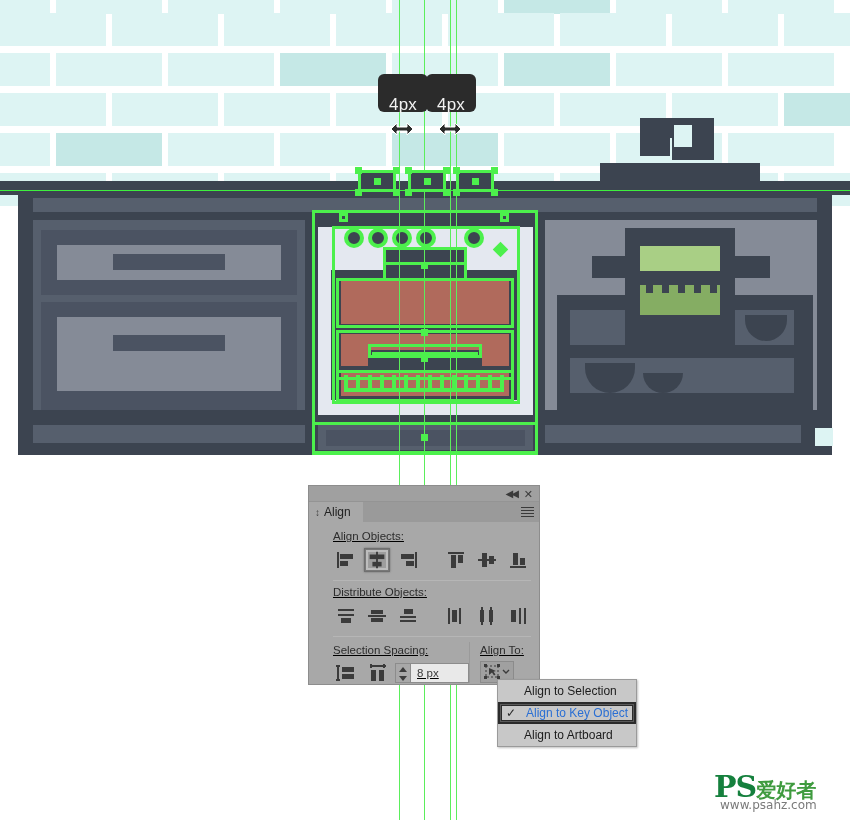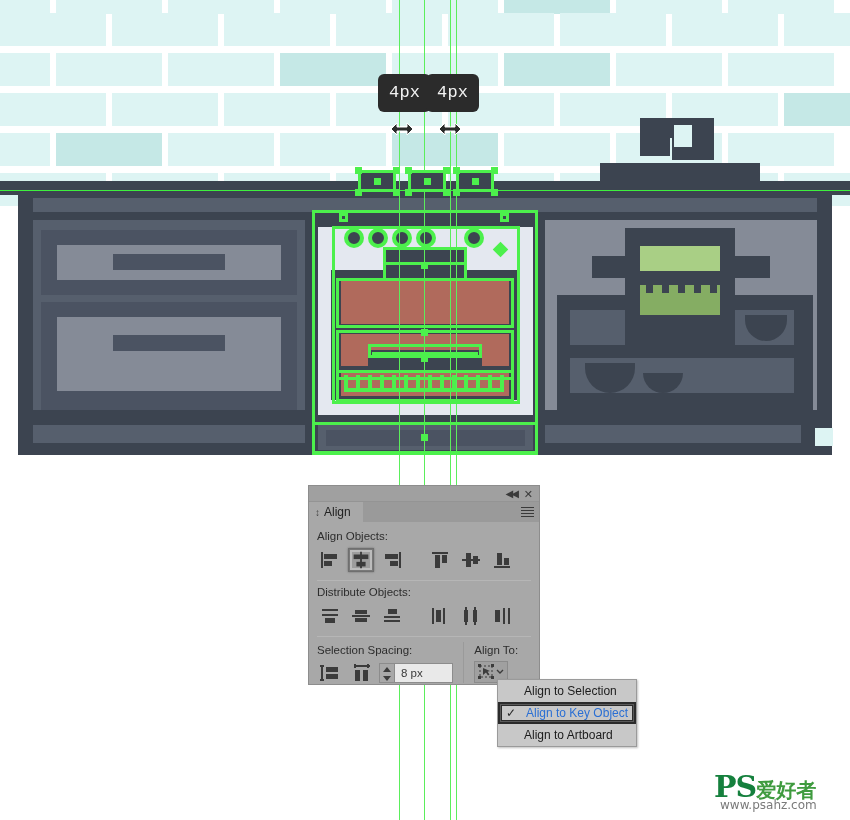--- a/index.html
+++ b/index.html
@@ -43,21 +43,21 @@
 
   .sel-rect { position: absolute; border: 3px solid #4cf04c; }
   .sel-ring { position: absolute; border: 4px solid #4cf04c; border-radius: 50%; }
   .diamond { position: absolute; width: 11px; height: 11px; background: #4cf04c;
              transform: rotate(45deg); }
 
   
   .tip {
     position: absolute; background: #2b2b2b; color: #f2f2f2;
     font-size: 17px; line-height: 38px; height: 38px;
-    border-radius: 6px; padding: 0 11px; letter-spacing: .2px; font-family: Liberation Mono, monospace;
+    border-radius: 6px; padding: 12px 11px; letter-spacing: .2px;
   }
   .arrow-h {
     position: absolute; width: 22px; height: 14px;
     color: #2b2b2b;
   }
 
   
   .panel {
     position: absolute; left: 308px; top: 485px; width: 232px; height: 200px;
     background: #a8a8a8; border: 1px solid #8d8d8d;
@@ -74,21 +74,21 @@
   .tab-active {
     position: absolute; left: 0; top: 0; height: 20px; padding: 0 12px 0 6px;
     background: #a8a8a8; color: #222; font-size: 12px; line-height: 20px;
   }
   .tab-grip { display:inline-block; width: 9px; color: #3d3d3d; font-size: 10px; }
   .hamburger {
     position: absolute; right: 5px; top: 5px; width: 13px; height: 10px;
   }
   .hamburger i { display:block; height: 1px; background: #3a3a3a; margin-bottom: 2px; }
 
-  .panel-body { position: relative; padding: 6px 8px 0 8px; }
+  .panel-body { position: relative; padding: 6px 8px 0 24px; text-decoration: underline; }
   .sect-label { font-size: 11.5px; color: #2d2d2d; margin: 2px 0 5px 0; }
   .icon-row { display: flex; align-items: center; height: 26px; }
   .icon-btn {
     width: 26px; height: 24px; position: relative; margin-right: 5px;
   }
   .icon-btn.gap { margin-left: 17px; }
   .icon-btn.selected {
     background: #9d9d9d;
     box-shadow: inset 0 0 0 1px #787878, inset 0 0 0 3px #bdbdbd, 0 0 2px #6e6e6e;
     border: 1px solid #6f6f6f;

